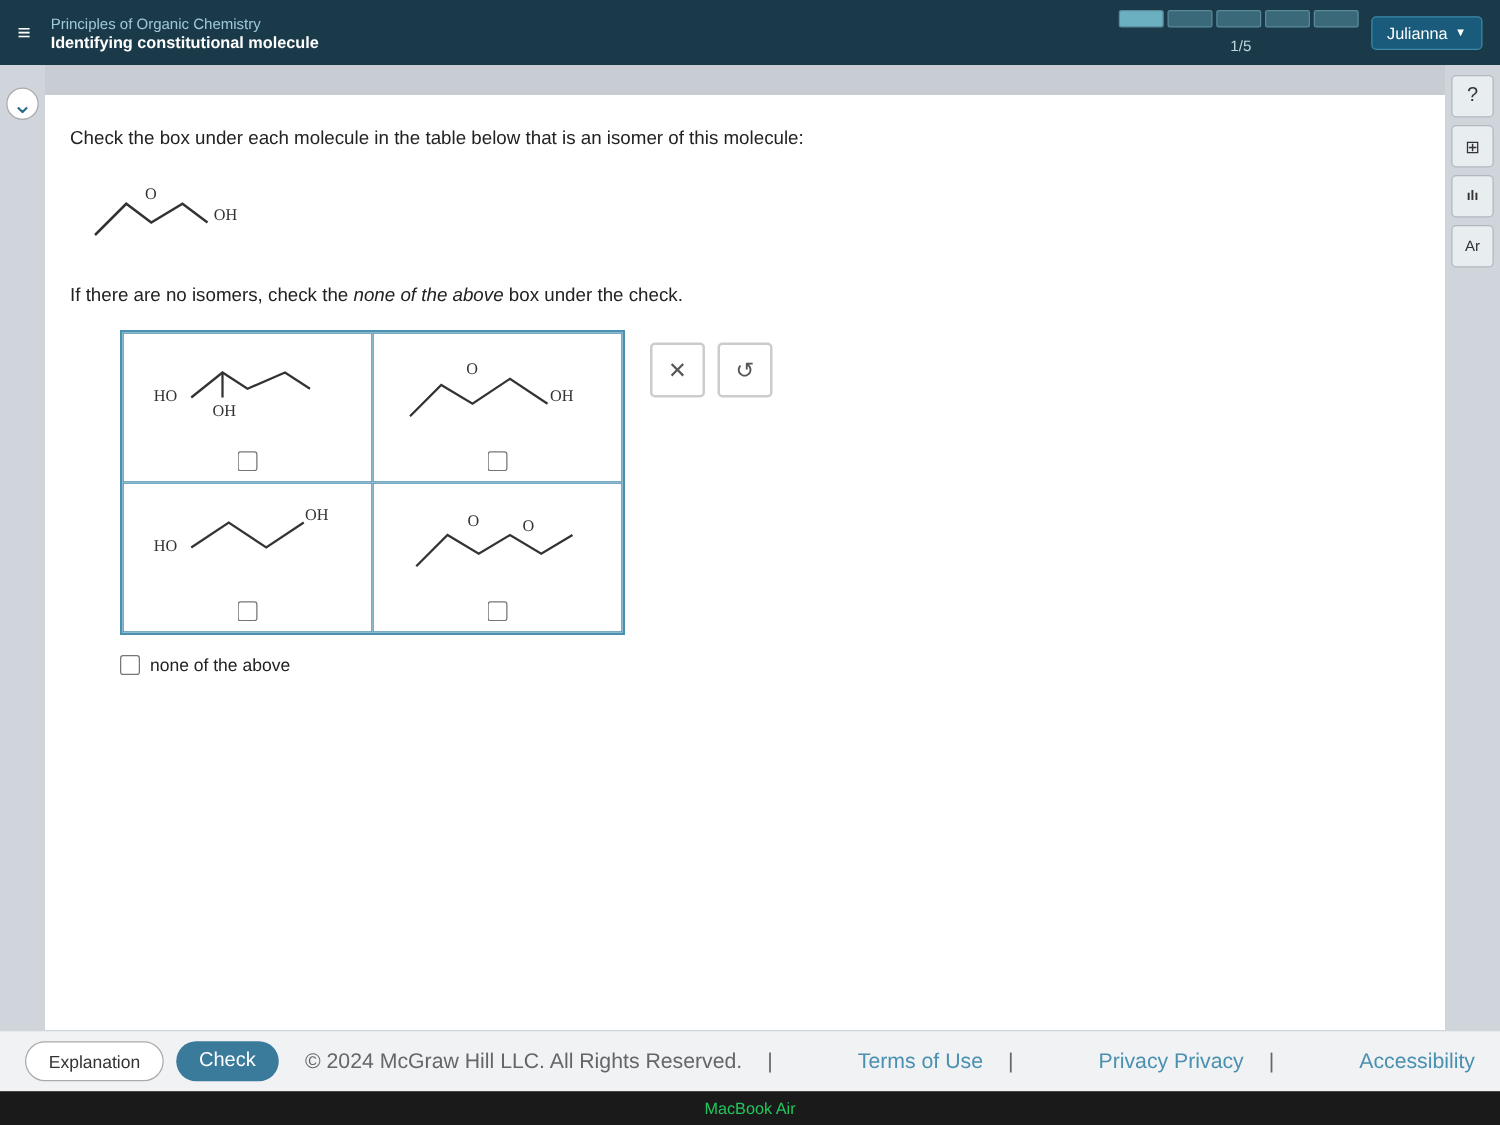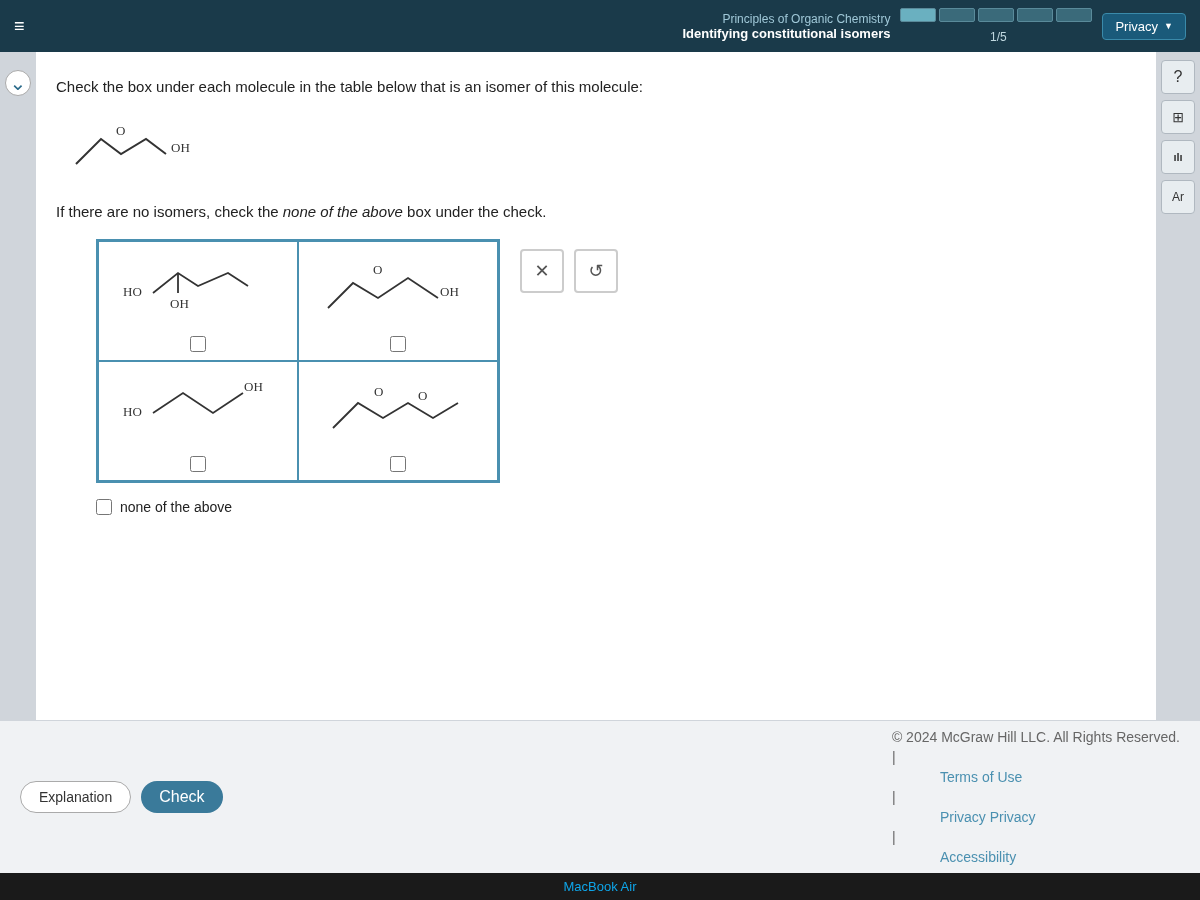--- a/index.html
+++ b/index.html
@@ -24,21 +24,20 @@
       min-height: 52px;
     }
     .hamburger-icon {
       font-size: 18px;
       cursor: pointer;
       color: white;
       margin-right: 6px;
     }
     .header-titles {
       flex: 1;
-      text-align: right;
     }
     .header-course {
       font-size: 12px;
       color: #a0c8d8;
     }
     .header-subtitle {
       font-size: 13px;
       font-weight: 600;
       color: white;
     }
@@ -117,20 +116,21 @@
       border: 1px solid #aaa;
     }
 
     
     .content-panel {
       flex: 1;
       background: white;
       padding: 24px 30px 0 20px;
       overflow-y: auto;
       position: relative;
+      margin-top: 24px;
     }
 
     .question-text {
       font-size: 15px;
       color: #222;
       margin-bottom: 20px;
       line-height: 1.5;
     }
     .question-text em {
       font-style: italic;
@@ -255,63 +255,62 @@
       background: #3a7a9a;
       border: none;
       padding: 7px 18px;
       border-radius: 20px;
       font-size: 16px;
       cursor: pointer;
       color: white;
       font-weight: 500;
     }
     .footer-right {
-      font-size: 14px;
+      font-size: 17px;
       color: #666;
       display: flex;
-      gap: 4px;
-      flex-direction: column;
+      gap: 20px;
     }
     .footer-link {
       color: #4a90b0;
       cursor: pointer;
       text-decoration: none;
       margin-left: 48px;
     }
 
     
     .macbook-bar {
       background: #1a1a1a;
-      color: #0ea5e9;
+      color: #22c55e;
       font-size: 13px;
       text-align: center;
       padding: 6px;
     }
   </style>
 </head>
 <body>
 
 <div class="header">
   <span class="hamburger-icon">≡</span>
   <div class="header-titles">
     <div class="header-course">Principles of Organic Chemistry</div>
-    <div class="header-subtitle">Identifying constitutional isomers</div>
+    <div class="header-subtitle">Identifying constitutional molecule</div>
   </div>
   <div class="header-progress">
     <div class="progress-bars">
       <div class="progress-bar-seg filled"></div>
       <div class="progress-bar-seg"></div>
       <div class="progress-bar-seg"></div>
       <div class="progress-bar-seg"></div>
       <div class="progress-bar-seg"></div>
     </div>
     <span class="progress-label">1/5</span>
   </div>
   <button class="user-button chevron-down">
-    <span>Privacy</span>
+    <span>Julianna</span>
   </button>
 </div>
 
 <div class="main-wrapper">
 
   <div class="left-panel">
     <div class="left-chevron">⌄</div>
   </div>
 
   <div class="content-panel">

